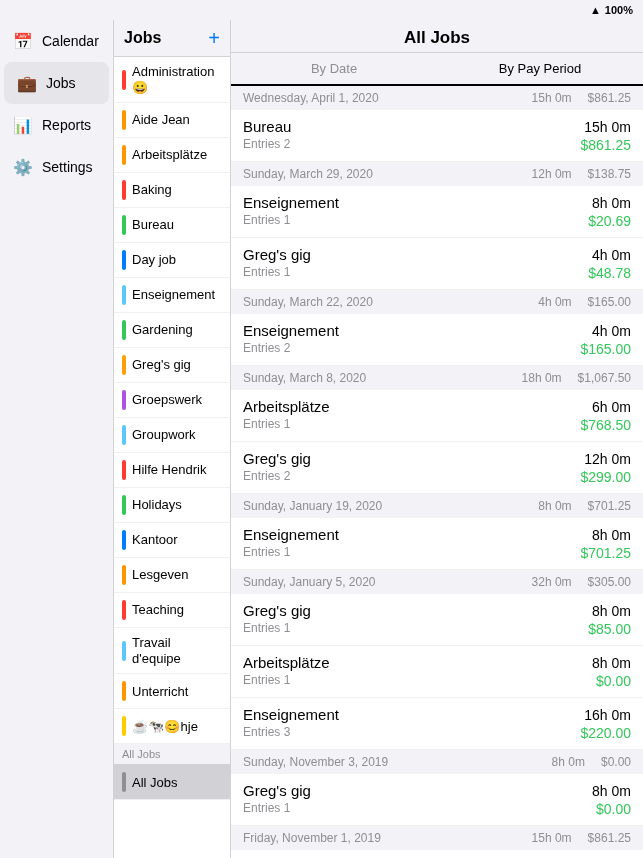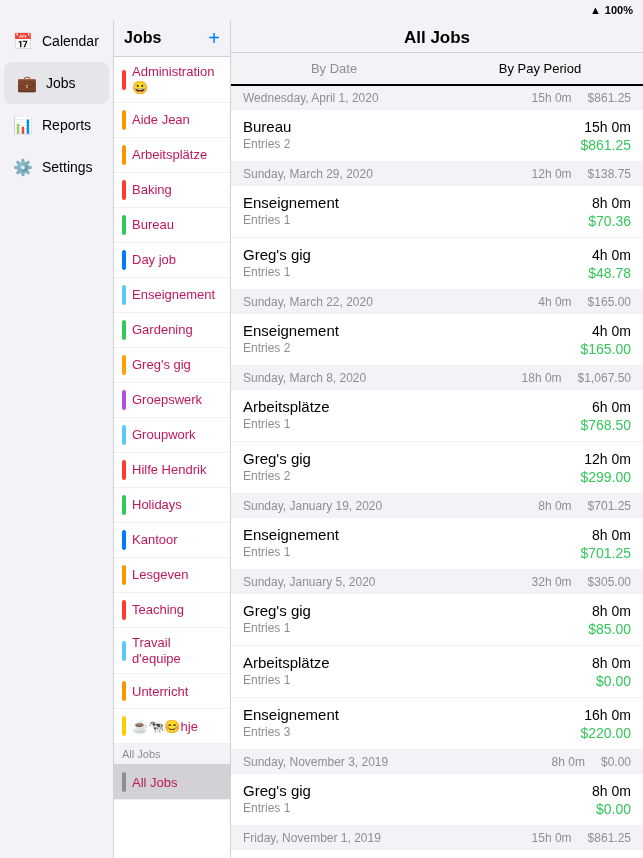--- a/index.html
+++ b/index.html
@@ -117,21 +117,21 @@
     }
     .job-color-bar {
       width: 4px;
       height: 20px;
       border-radius: 2px;
       margin-right: 6px;
       flex-shrink: 0;
     }
     .job-name {
       font-size: 13px;
-      color: #be185d;
+      color: #000000;
       line-height: 1.2;
     }
     .jobs-section-header {
       padding: 4px 8px;
       font-size: 11px;
       color: #8e8e93;
       background: #f2f2f7;
       border-bottom: 1px solid #d1d1d6;
     }
     .job-item.selected {
@@ -388,21 +388,21 @@
             <span class="date-amount">$138.75</span>
           </div>
         </div>
         <div class="entry-group">
           <div class="entry-main">
             <span class="entry-name">Enseignement</span>
             <span class="entry-duration">8h 0m</span>
           </div>
           <div class="entry-sub">
             <span class="entry-count">Entries 1</span>
-            <span class="entry-amount">$70.36</span>
+            <span class="entry-amount">$20.69</span>
           </div>
         </div>
         <div class="entry-group">
           <div class="entry-main">
             <span class="entry-name">Greg's gig</span>
             <span class="entry-duration">4h 0m</span>
           </div>
           <div class="entry-sub">
             <span class="entry-count">Entries 1</span>
             <span class="entry-amount">$48.78</span>

